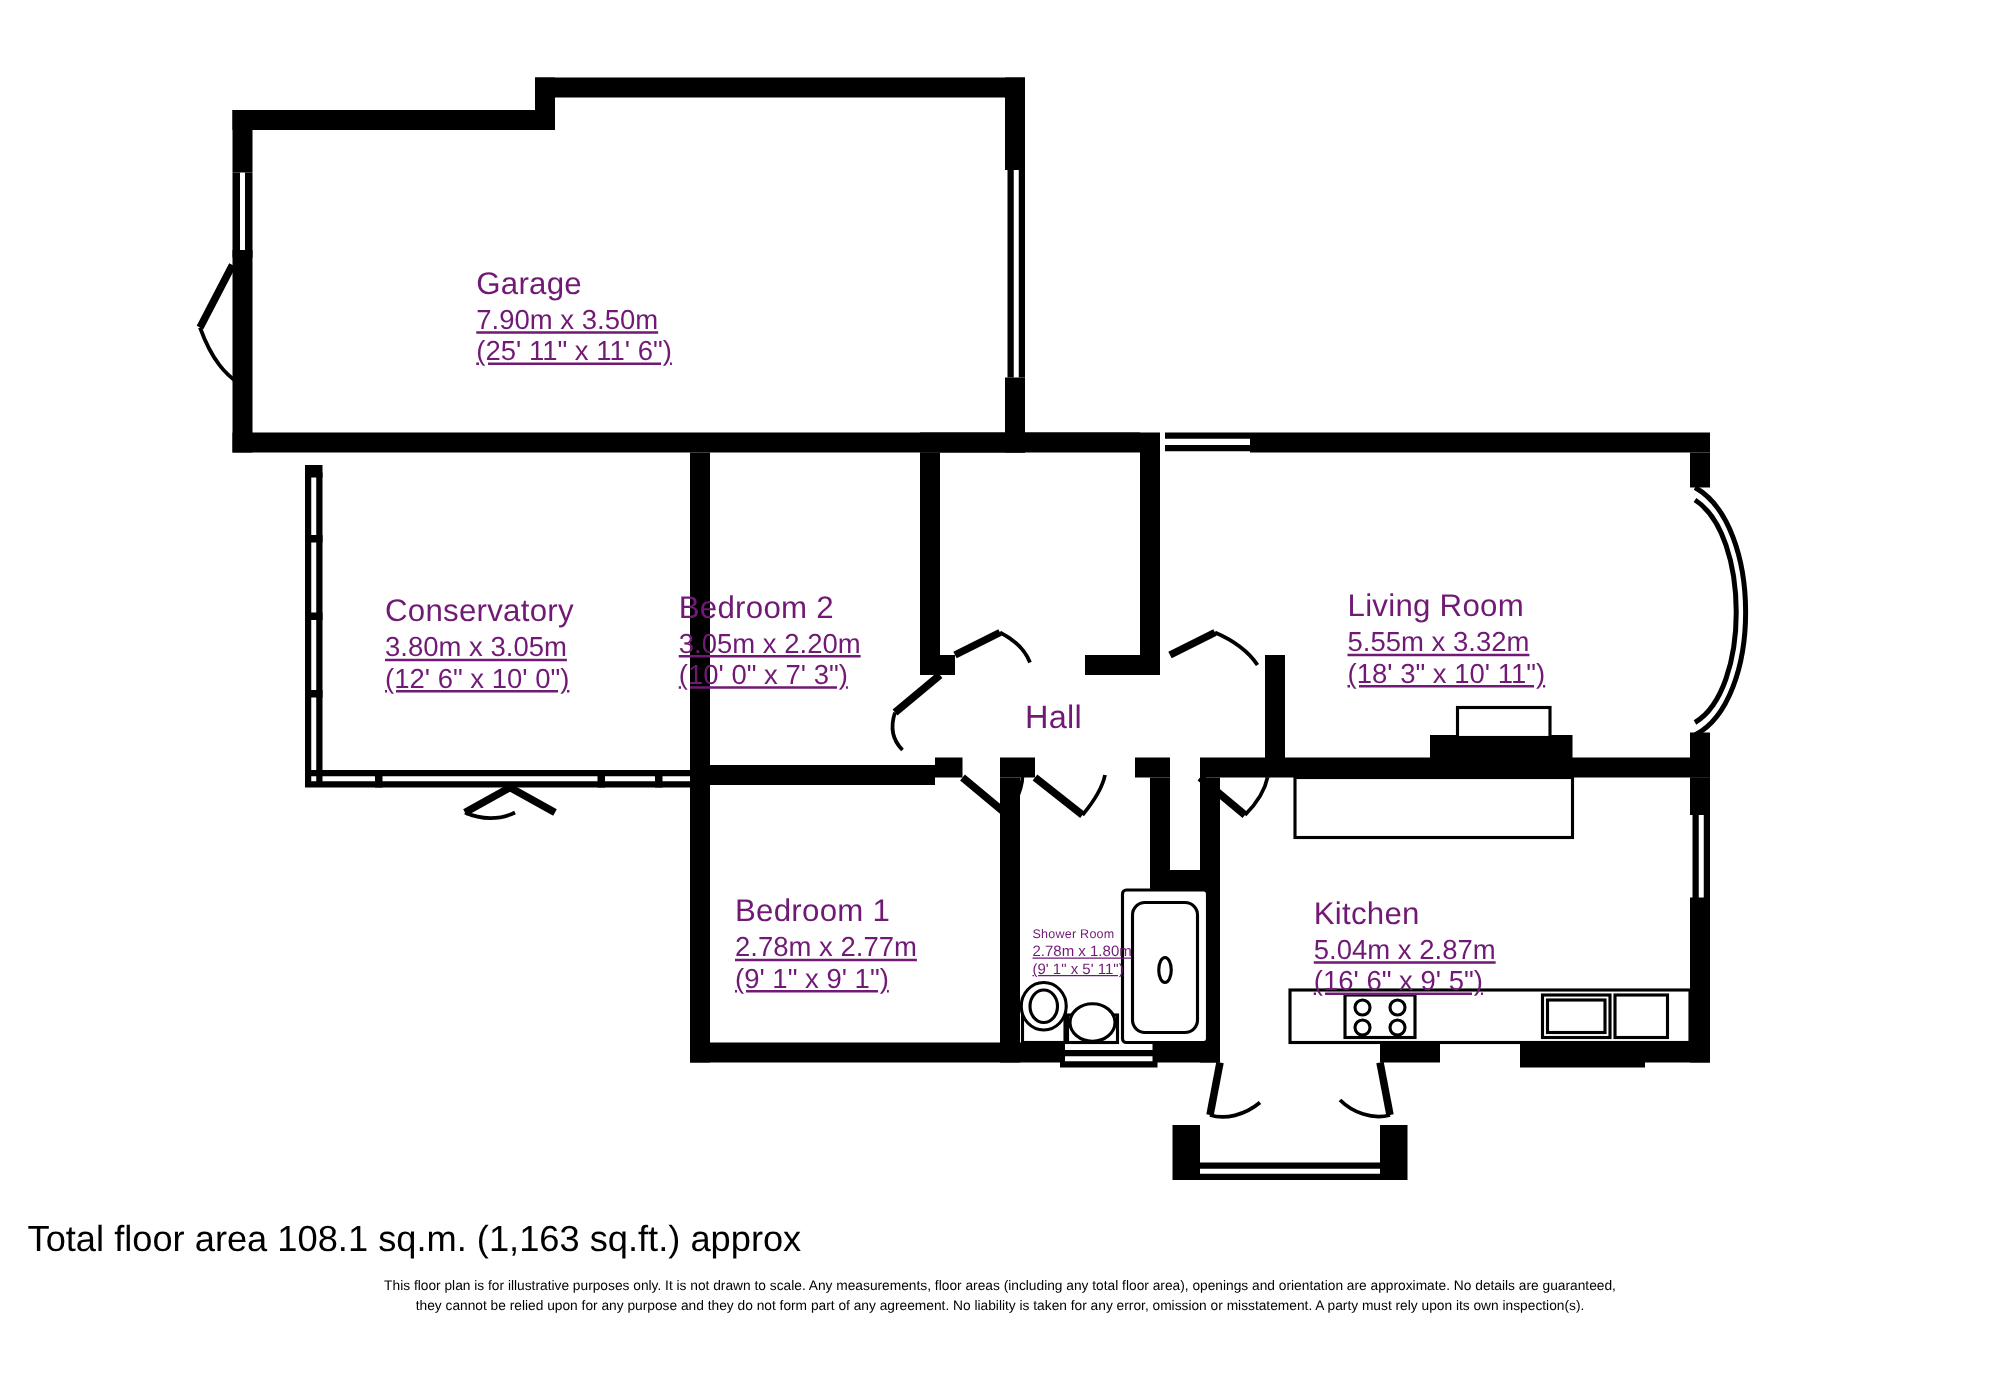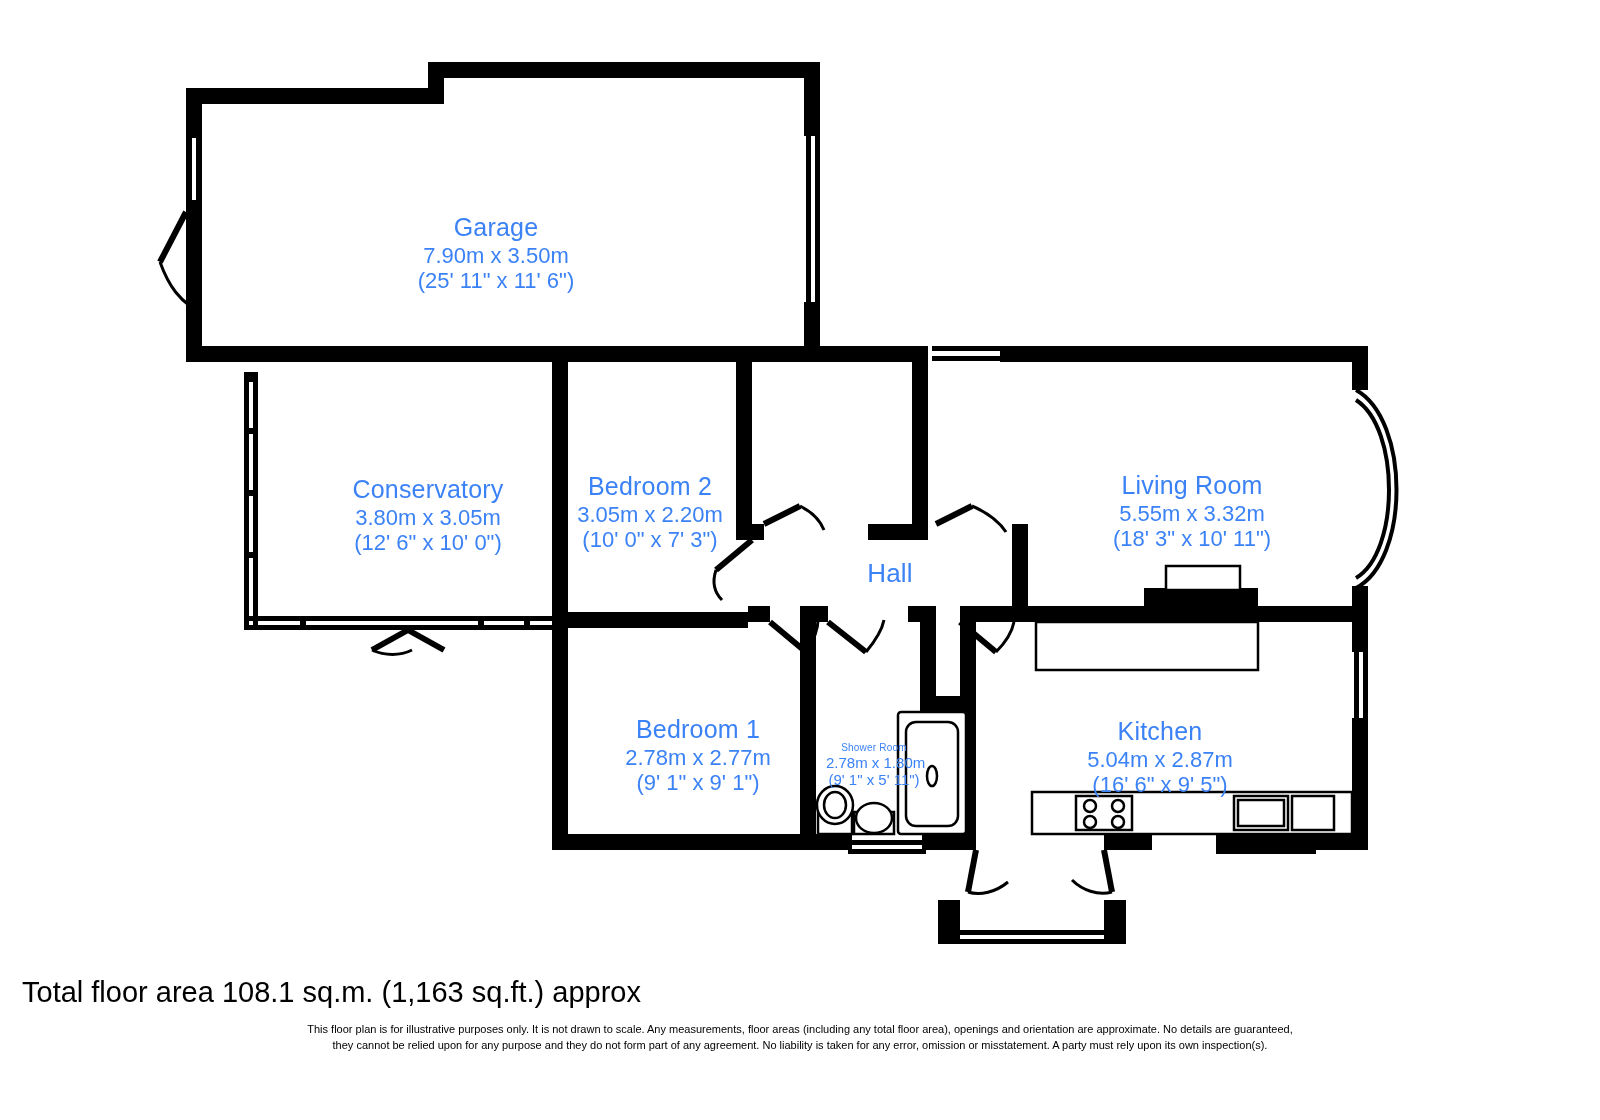--- a/index.html
+++ b/index.html
@@ -17,36 +17,36 @@
   }
   #plan-wrap {
     position: absolute;
     left: 0; top: 0;
     width: 1600px;
     height: 960px;
   }
   #plan-svg { display: block; }
   .room-label {
     position: absolute;
-    text-align: center;
     line-height: 1.18;
-    color: #3b82f6;
+    color: #701a75;
     white-space: nowrap;
   }
   .room-name {
     font-size: 25px;
     font-weight: 400;
     letter-spacing: 0.2px;
   }
   .room-dim {
     font-size: 22px;
     font-weight: 400;
+    text-decoration: underline;
   }
   .room-label.small .room-name { font-size: 10px; }
-  .room-label.small .room-dim { font-size: 15px; }
+  .room-label.small .room-dim { font-size: 12px; }
   .room-label.hall .room-name { font-size: 26px; }
   #footer {
     position: absolute;
     left: 0;
     top: 960px;
     width: 1600px;
     height: 160px;
   }
   #total-area {
     position: absolute;

